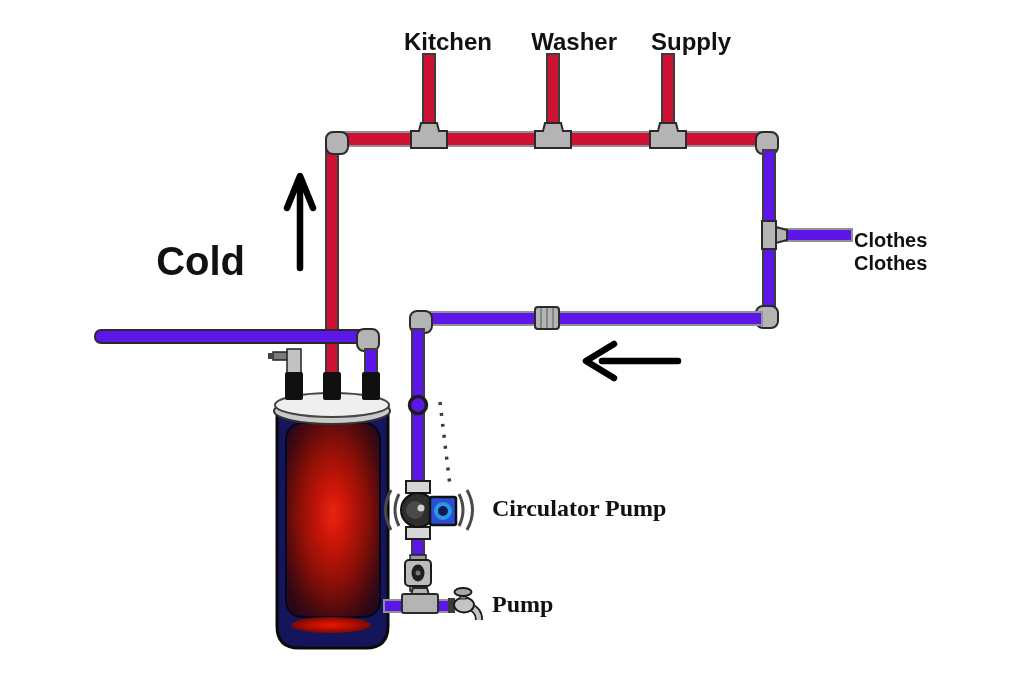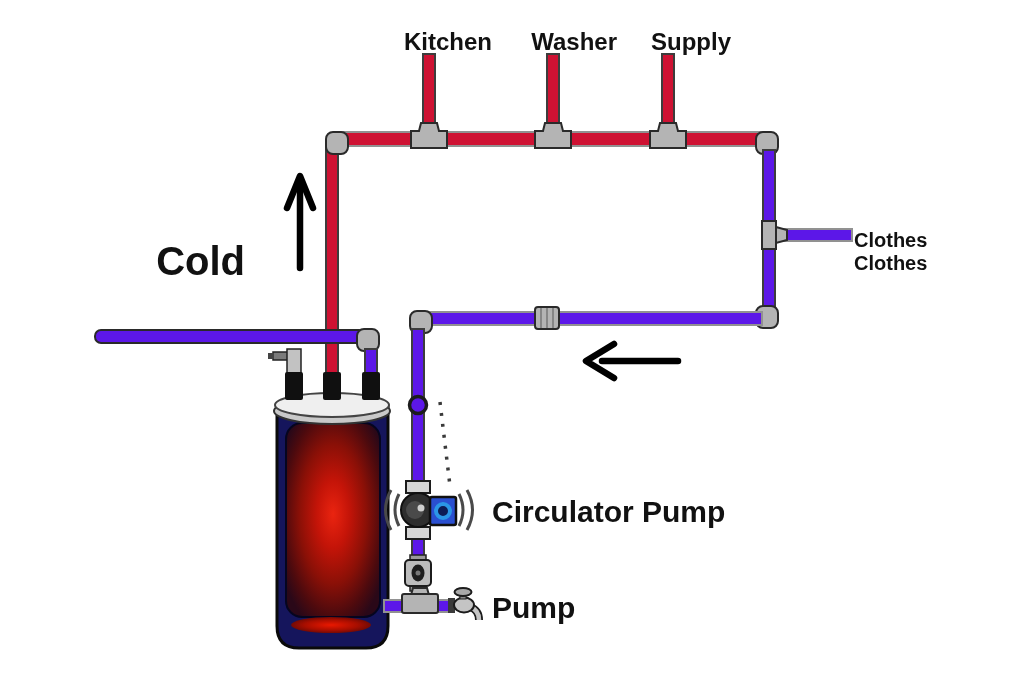--- a/index.html
+++ b/index.html
@@ -6,21 +6,21 @@
   #stage{
     position:relative;width:1024px;height:682px;background:var(--background,#fff);
     font-family:"Liberation Sans","DejaVu Sans",sans-serif;overflow:hidden;
   }
   #diagram-svg{position:absolute;left:0;top:0;}
   .lbl{
     position:absolute;color:var(--text,#111);font-weight:bold;white-space:nowrap;
   }
   .lbl-fixture{font-size:24px;width:120px;text-align:right;}
   .lbl-cold{font-size:40px;line-height:43px;width:200px;text-align:right;}
-  .lbl-big{font-size:30px;}
+  .lbl-big{font-size:24px;font-family:Liberation Serif, serif;}
   .lbl-cw{font-size:20px;line-height:23px;margin-top:16px;}
   
   .p-hot{fill:var(--hot-pipe,#ce1233);}
   .p-cold{fill:var(--cold-pipe,#5c17e8);}
   .sv{stroke:#3d3d3d;stroke-width:2;}
   .sh{stroke:#919191;stroke-width:2;}
   .so{stroke:#2a2a2a;stroke-width:2;}
   .fit{fill:var(--fitting,#b4b4b4);stroke:#2a2a2a;stroke-width:2;}
   .arrow{stroke:#000;stroke-width:6.5;stroke-linecap:round;stroke-linejoin:round;fill:none;}
 </style>

